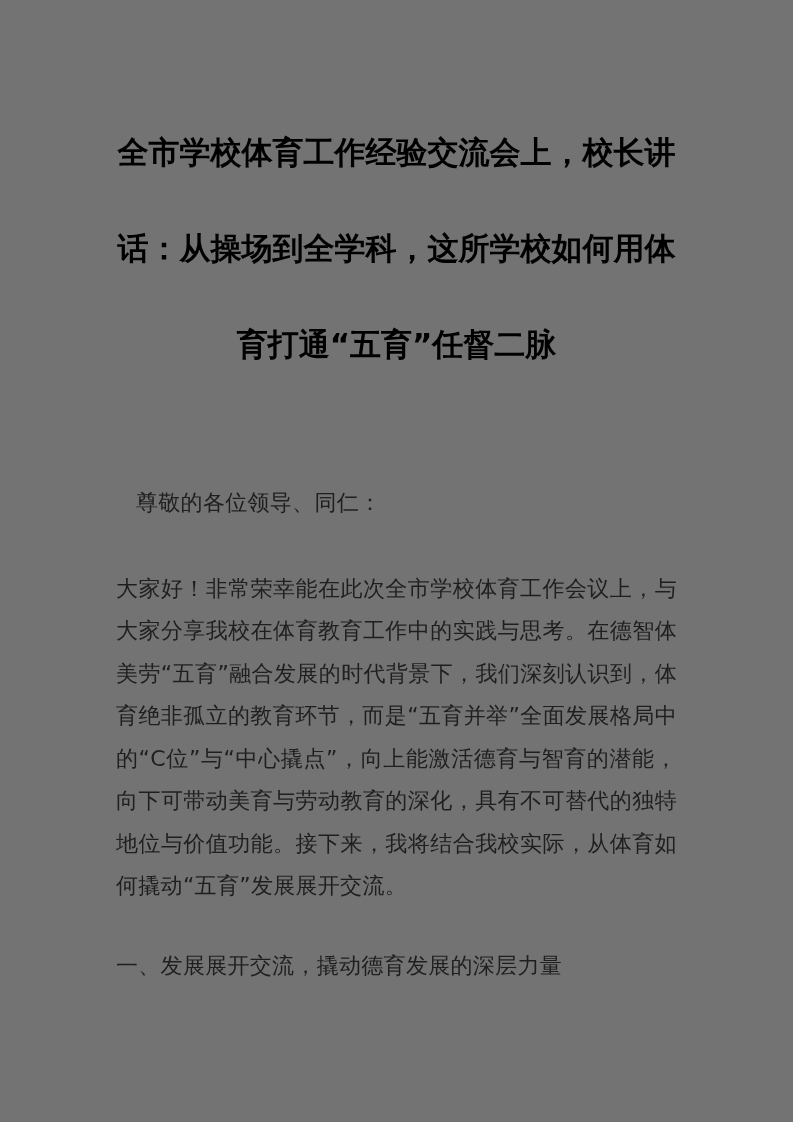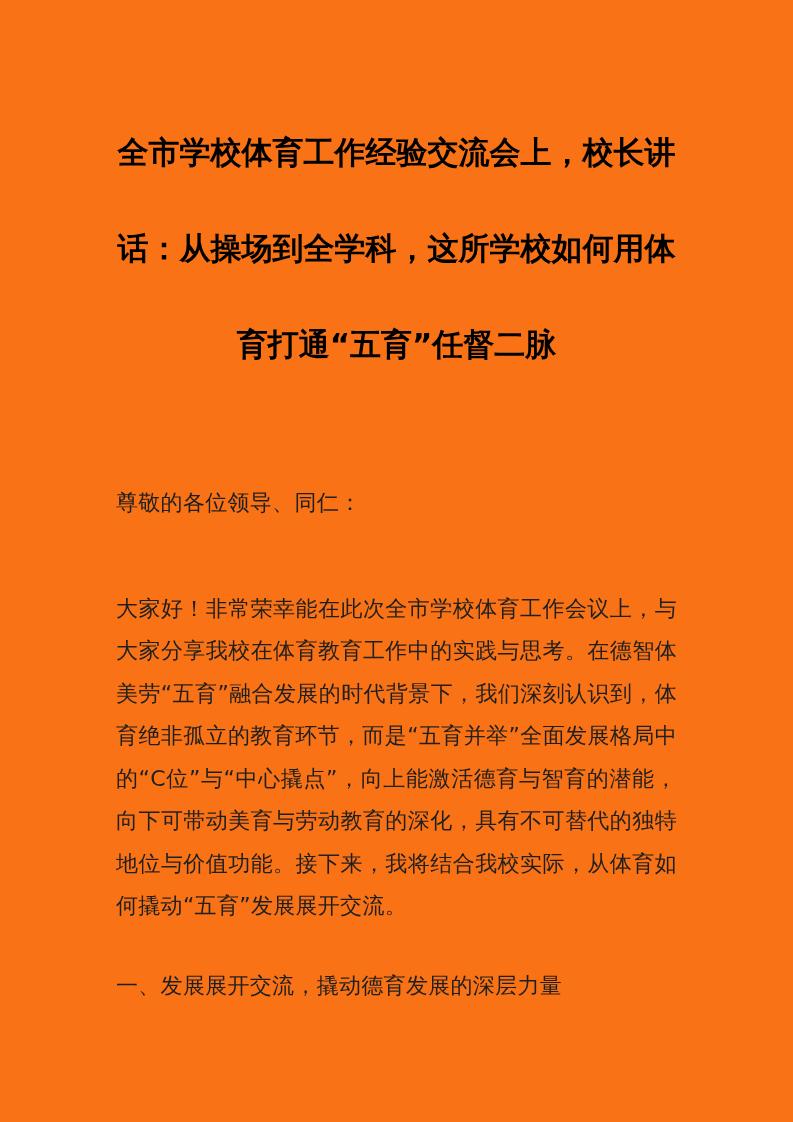--- a/index.html
+++ b/index.html
@@ -5,21 +5,21 @@
   html, body {
     margin: 0;
     padding: 0;
     background: #ffffff;
   }
   .page {
     position: relative;
     box-sizing: border-box;
     width: 793px;
     height: 1122px;
-    background: #f97316;
+    background: #737373;
     padding: 104px 116px 0 116px;
     font-family: "DejaVu Sans", sans-serif;
     color: #1f1f1f;
     overflow: hidden;
   }
   .doc-title {
     font-size: 31px;
     font-weight: 700;
     line-height: 96px;
     text-align: center;
@@ -28,23 +28,24 @@
   }
   .para {
     font-size: 22px;
     line-height: 42.5px;
     text-align: justify;
     overflow-wrap: break-word;
     letter-spacing: 0.3px;
   }
   .greeting {
     margin-top: 90px;
+    margin-left: 20px;
   }
   .intro {
-    margin-top: 63px;
+    margin-top: 43px;
   }
   .section-heading {
     margin-top: 37px;
     font-weight: 400;
   }
 </style>
 </head>
 <body>
 
 <div class="page">

